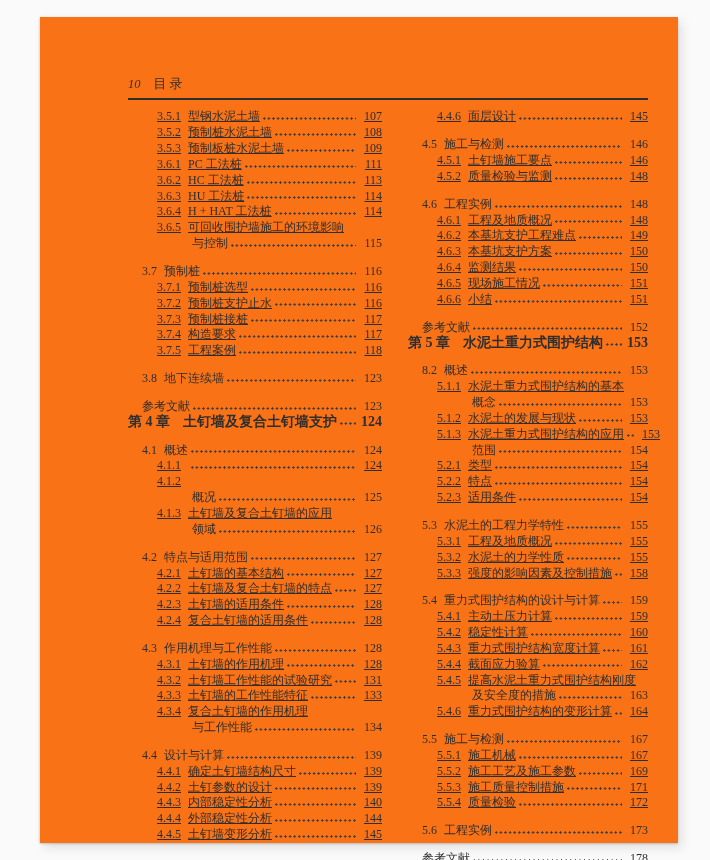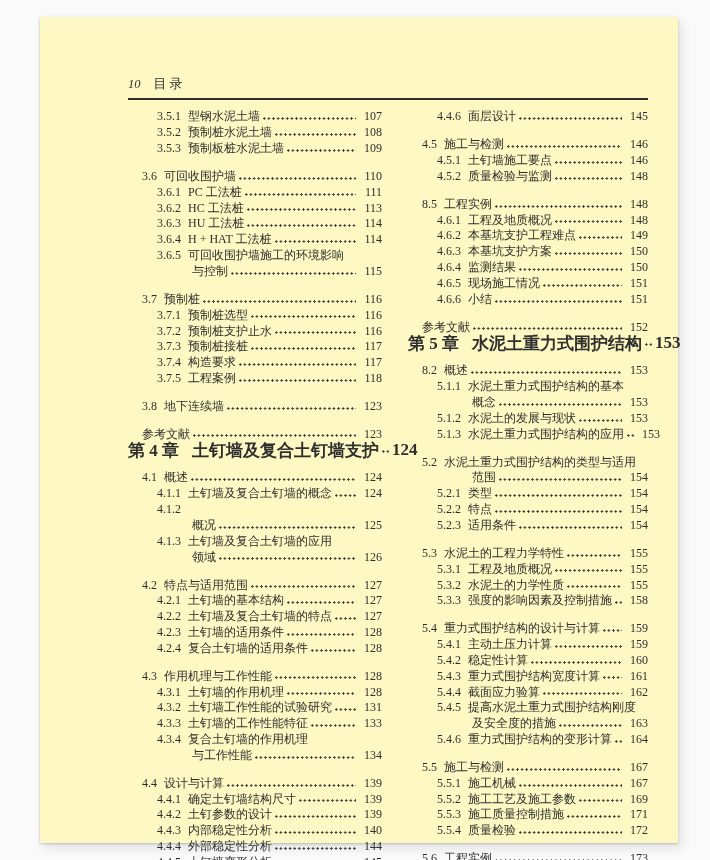--- a/index.html
+++ b/index.html
@@ -4,36 +4,36 @@
 <style>
   html,body{margin:0;padding:0;}
   body{
     width:710px;height:860px;position:relative;overflow:hidden;
     background:#fafafa;
     font-family:"Liberation Serif","DejaVu Serif",serif;
     color:#2e2e2e;
   }
   .page{
     position:absolute;left:40px;top:17px;width:638px;height:826px;
-    background:#fef9c3;
+    background:#f97316;
     box-shadow:0 1px 2px rgba(0,0,0,.16), 4px 5px 10px rgba(0,0,0,.10), -1px 0 2px rgba(0,0,0,.06);
   }
   .content{position:absolute;left:88px;top:58px;width:520px;}
   .hdr{display:flex;align-items:baseline;font-size:13px;}
   .hdr .pg{font-style:italic;font-size:12.5px;margin-right:13px;}
   .hdr .t{letter-spacing:3px;text-align:center;}
   .rule{height:2px;background:#2f2f2f;margin-top:5px;}
   .cols{display:flex;justify-content:space-between;margin-top:9px;}
   .colL{width:254px;}
   .colR{width:240px;}
   .toc-line{display:flex;align-items:center;height:15.85px;font-size:12px;white-space:nowrap;}
   .num{margin-right:7px;}
   .lv1{padding-left:14px;margin-top:12px;}
-  .lv2{padding-left:29px;}
-  .lv0{font-weight:bold;font-size:17px;}
+  .lv2{padding-left:29px;text-decoration:underline;}
+  .lv0{font-weight:bold;font-size:14px;}
   .lv0 .num{margin-right:13px;}
   .contline{padding-left:64px;align-items:center;}
   .leader{
     flex:1;align-self:stretch;min-width:8px;margin:0 3px 0 2px;
     background-image:radial-gradient(circle,#3c3c3c 0.9px,rgba(0,0,0,0) 1.15px);
     background-size:4.6px 4.6px;
     background-repeat:repeat-x;
     background-position:0 calc(50% + 1.5px);
   }
   .pageno{min-width:23px;text-align:right;}
@@ -61,26 +61,20 @@
             <span class="title">预制桩水泥土墙</span>
             <span class="leader"></span>
             <span class="pageno">108</span>
           </div>
           <div class="toc-line lv2">
             <span class="num">3.5.3</span>
             <span class="title">预制板桩水泥土墙</span>
             <span class="leader"></span>
             <span class="pageno">109</span>
           </div>
-          <div class="toc-line lv1">
-            <span class="num">3.6</span>
-            <span class="title">可回收围护墙</span>
-            <span class="leader"></span>
-            <span class="pageno">110</span>
-          </div>
           <div class="toc-line lv2">
             <span class="num">3.6.1</span>
             <span class="title">PC 工法桩</span>
             <span class="leader"></span>
             <span class="pageno">111</span>
           </div>
           <div class="toc-line lv2">
             <span class="num">3.6.2</span>
             <span class="title">HC 工法桩</span>
             <span class="leader"></span>
@@ -161,21 +155,20 @@
             <span class="pageno">124</span>
           </div>
           <div class="toc-line lv1">
             <span class="num">4.1</span>
             <span class="title">概述</span>
             <span class="leader"></span>
             <span class="pageno">124</span>
           </div>
           <div class="toc-line lv2">
             <span class="num">4.1.1</span>
-            <span class="title">土钉墙及复合土钉墙的概念</span>
             <span class="leader"></span>
             <span class="pageno">124</span>
           </div>
           <div class="toc-line lv2">
             <span class="num">4.1.2</span>
           </div>
           <div class="toc-line contline">
             <span class="title">概况</span>
             <span class="leader"></span>
             <span class="pageno">125</span>
@@ -308,21 +301,21 @@
             <span class="leader"></span>
             <span class="pageno">146</span>
           </div>
           <div class="toc-line lv2">
             <span class="num">4.5.2</span>
             <span class="title">质量检验与监测</span>
             <span class="leader"></span>
             <span class="pageno">148</span>
           </div>
           <div class="toc-line lv1">
-            <span class="num">8.5</span>
+            <span class="num">4.6</span>
             <span class="title">工程实例</span>
             <span class="leader"></span>
             <span class="pageno">148</span>
           </div>
           <div class="toc-line lv2">
             <span class="num">4.6.1</span>
             <span class="title">工程及地质概况</span>
             <span class="leader"></span>
             <span class="pageno">148</span>
           </div>
@@ -386,24 +379,20 @@
             <span class="num">5.1.2</span>
             <span class="title">水泥土的发展与现状</span>
             <span class="leader"></span>
             <span class="pageno">153</span>
           </div>
           <div class="toc-line lv2">
             <span class="num">5.1.3</span>
             <span class="title">水泥土重力式围护结构的应用</span>
             <span class="leader"></span>
             <span class="pageno">153</span>
-          </div>
-          <div class="toc-line lv1">
-            <span class="num">5.2</span>
-            <span class="title">水泥土重力式围护结构的类型与适用</span>
           </div>
           <div class="toc-line contline">
             <span class="title">范围</span>
             <span class="leader"></span>
             <span class="pageno">154</span>
           </div>
           <div class="toc-line lv2">
             <span class="num">5.2.1</span>
             <span class="title">类型</span>
             <span class="leader"></span>

